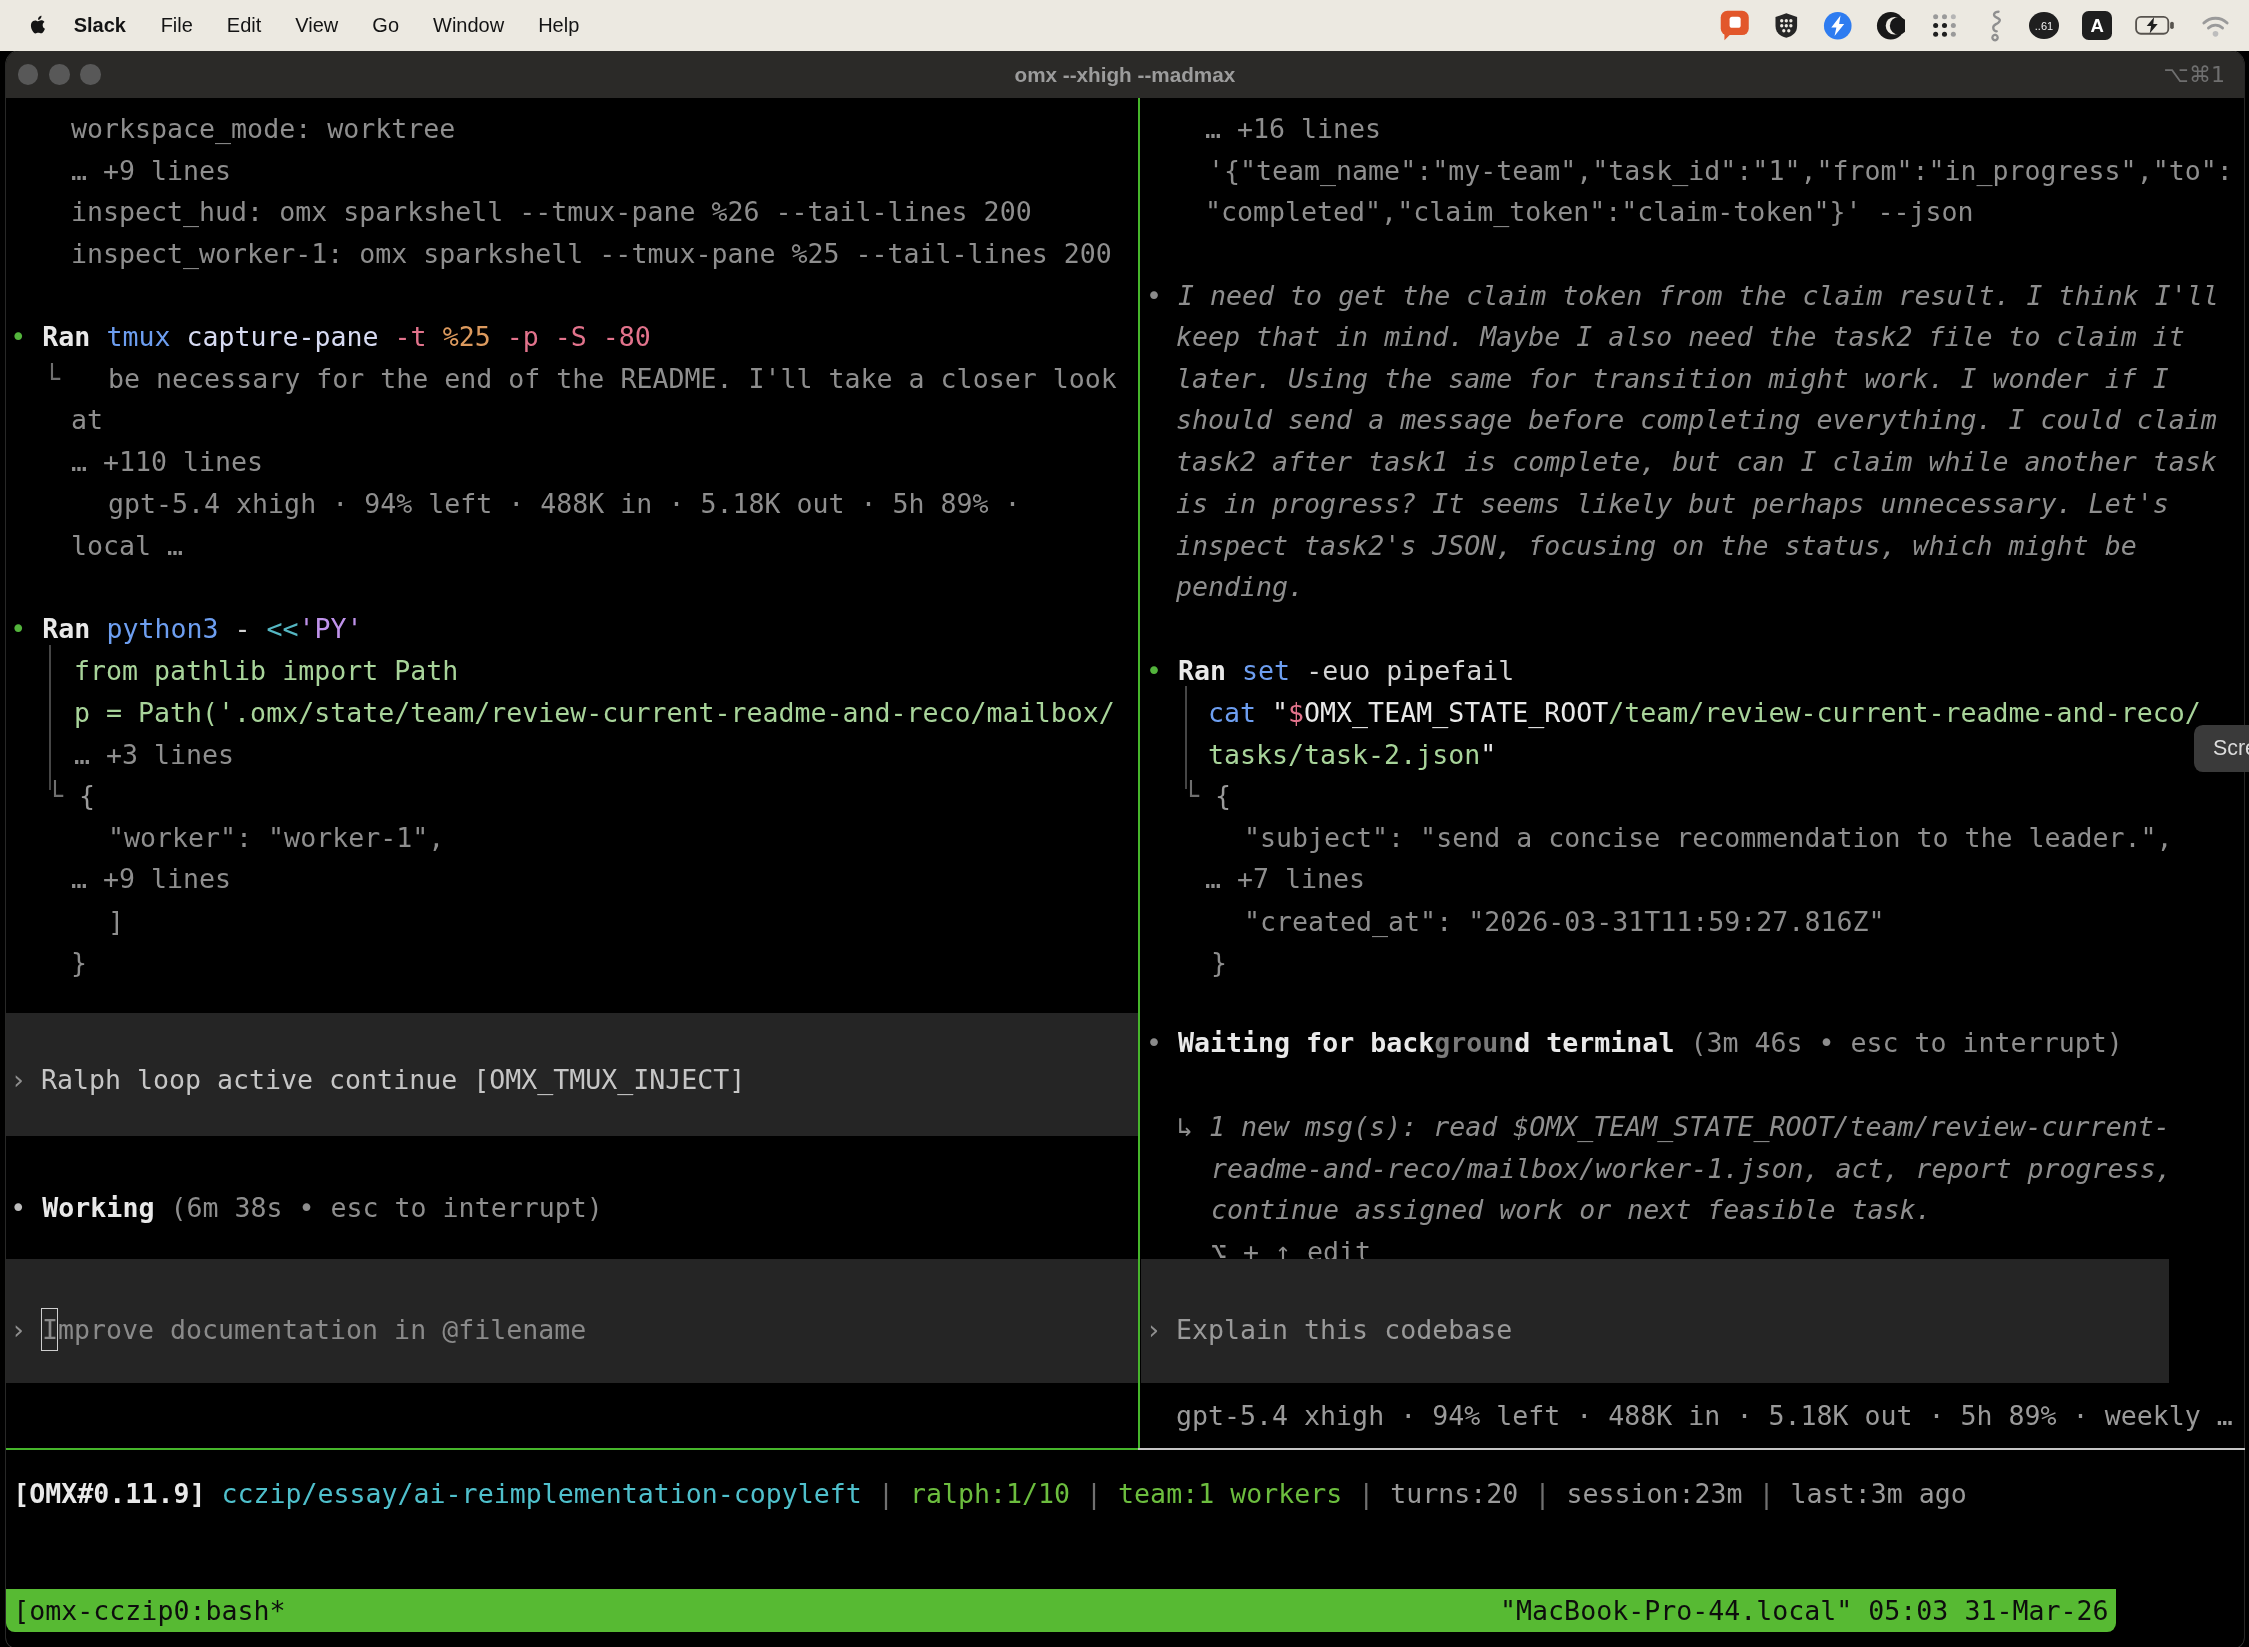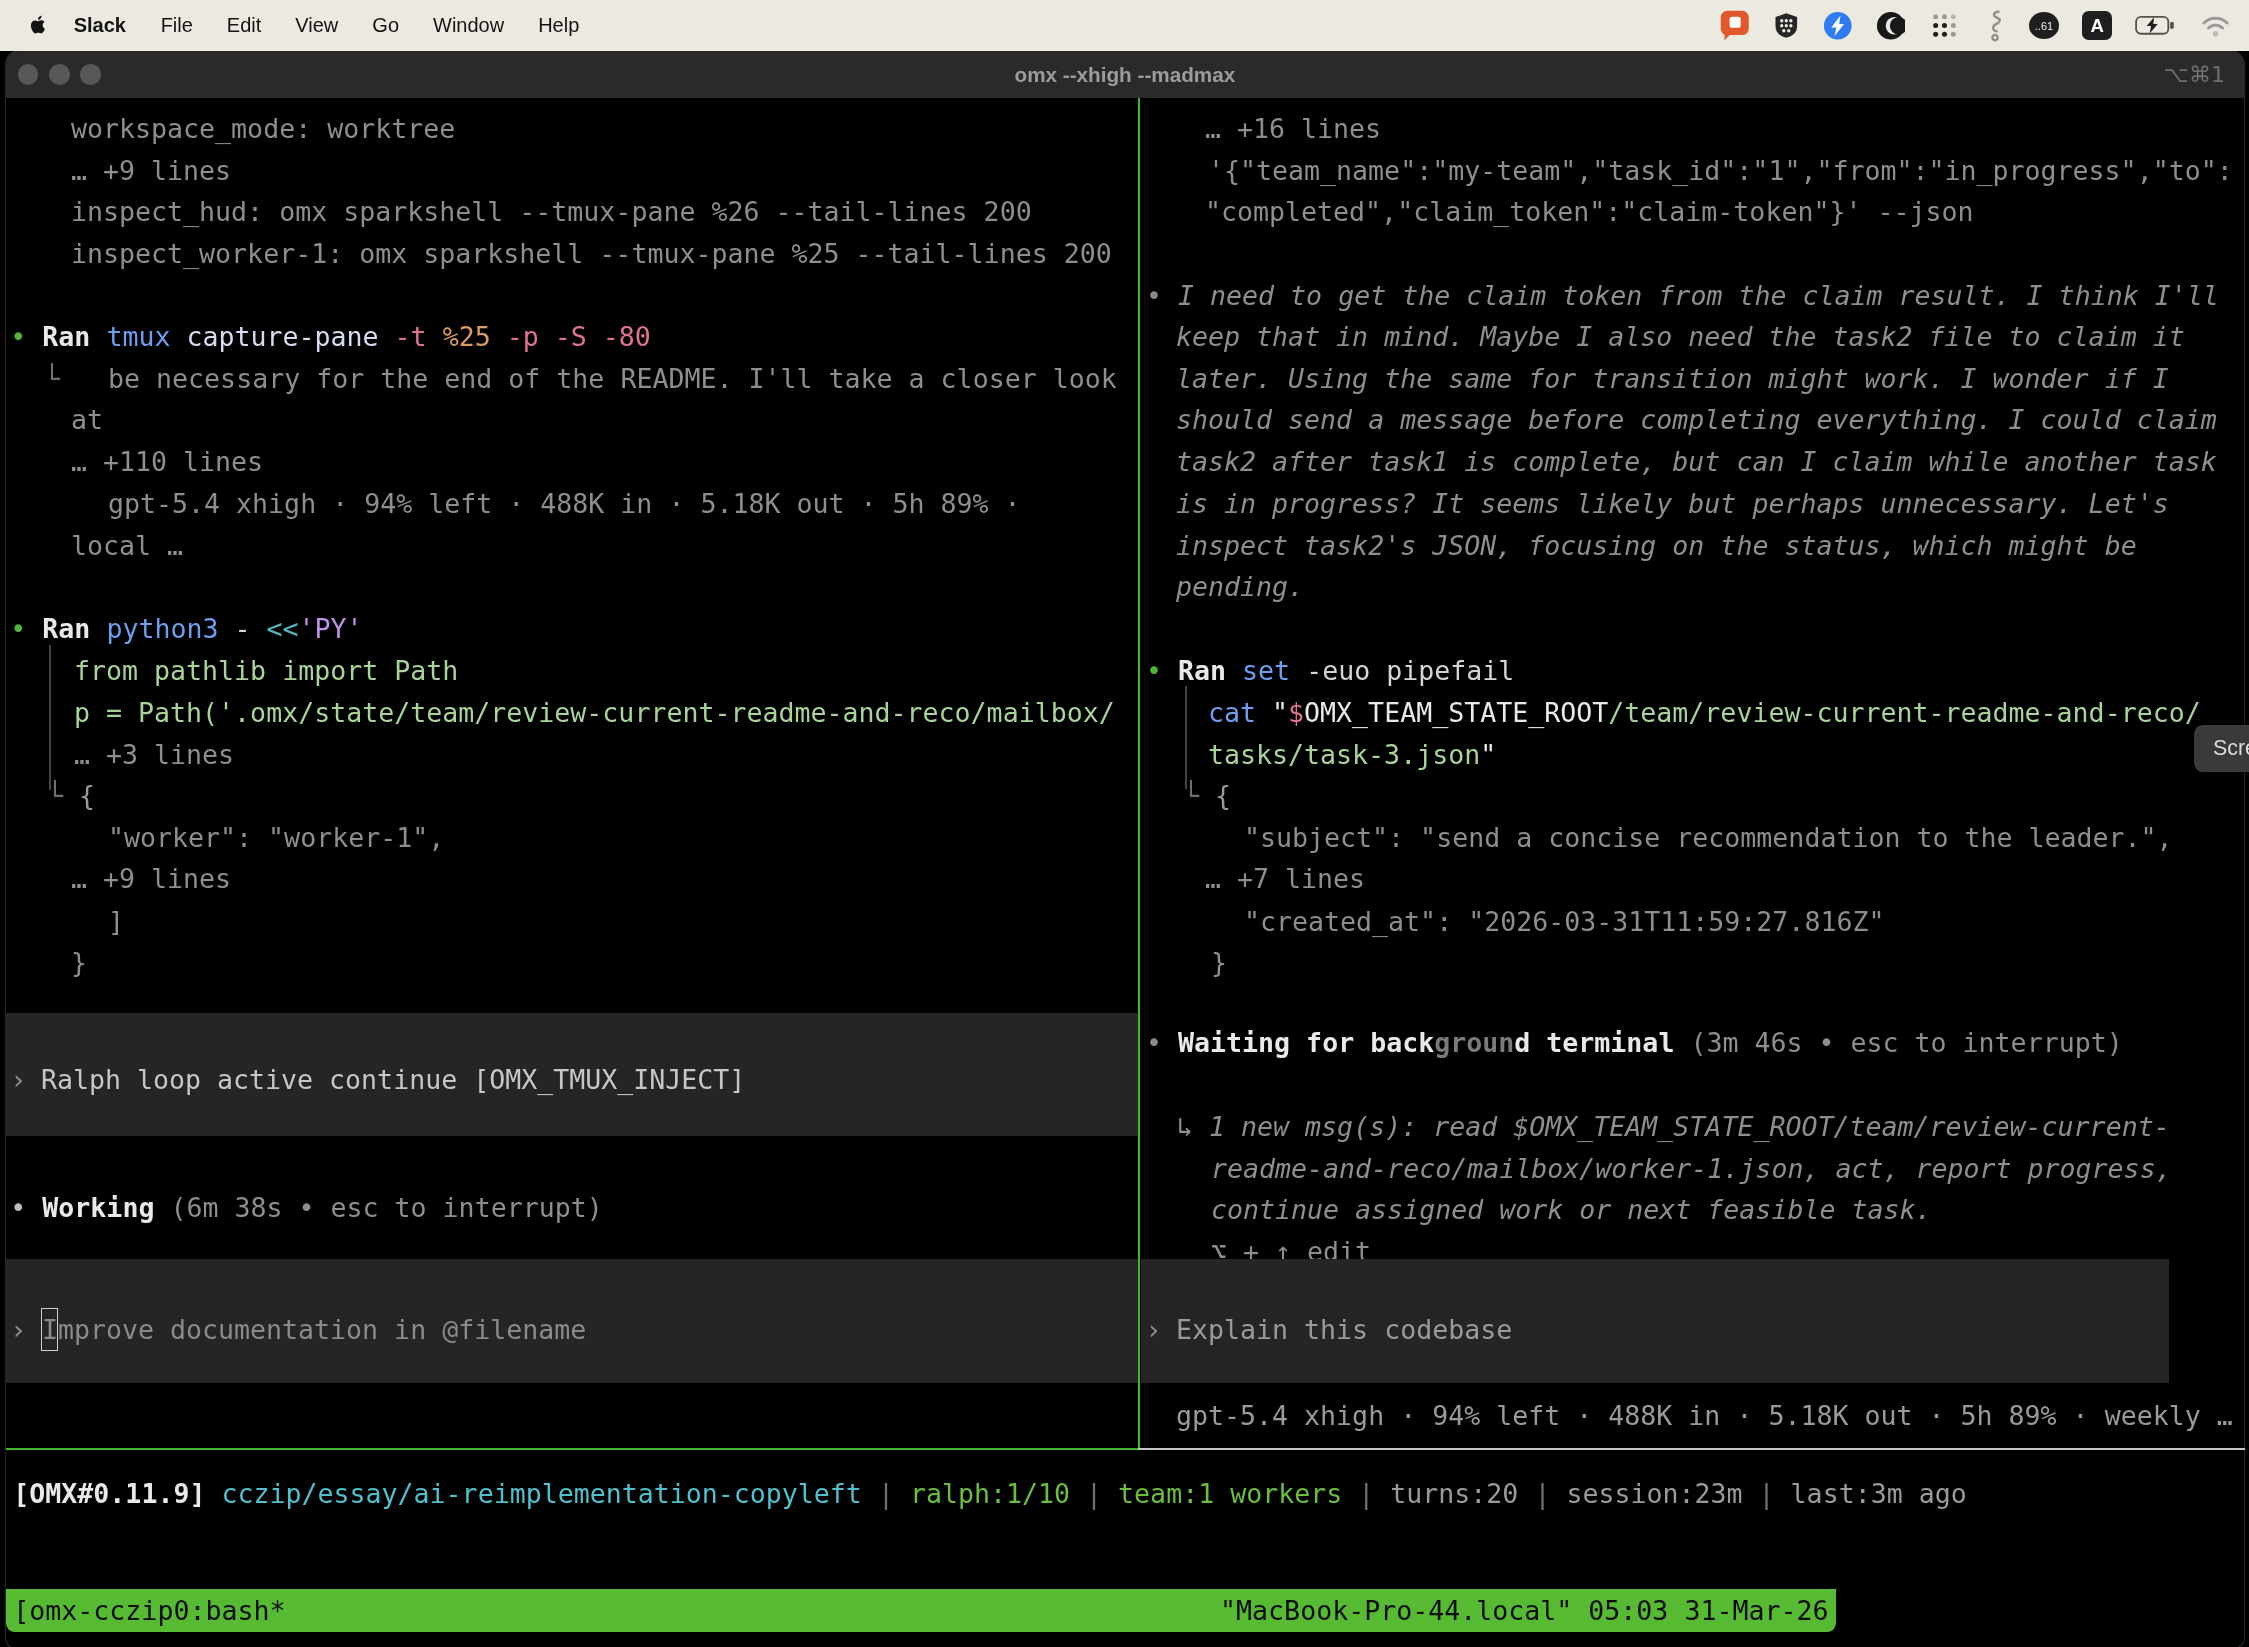--- a/index.html
+++ b/index.html
@@ -39,21 +39,21 @@
   .band{position:absolute;background:#252525;}
   .band span{position:absolute;white-space:pre;}
   .prompt{color:#8f8f8f;}
   .statusline{position:absolute;top:1395px;color:#9a9a9a;white-space:pre;overflow:hidden;}
   #cursor-box{box-sizing:border-box;width:17px;height:43px;border:1.5px solid #cfcfcf;
               color:#8a8a8a;text-align:center;}
   #screen-tooltip{position:absolute;left:2194px;top:725px;width:66px;height:47px;background:#3a3a3a;
                   border-radius:8.9px;color:#dcdcdc;font-family:"Liberation Sans",sans-serif;
                   font-size:21.4px;line-height:47px;padding-left:19px;}
   
-  #tmux-bar{position:absolute;left:5.9px;top:1589px;width:1830px;height:43px;background:#57ba33;
+  #tmux-bar{position:absolute;left:5.9px;top:1589px;width:2110px;height:43px;background:#57ba33;
             color:#0d0d0d;display:flex;justify-content:space-between;align-items:center;
             padding:0 7.4px;box-sizing:border-box;border-radius:0 0 8.9px 8.9px;white-space:pre;}
 </style>
 </head>
 <body>
 
 <div id="screen">
 
   <div id="menubar">
     <div id="apple-wrap">
@@ -196,21 +196,21 @@
         <div class="mono-line" style="left: 1146px; top: 275px;"><span style="color: rgb(138, 138, 138);">•</span><span> </span><span style="color: rgb(142, 142, 142); font-style: italic;">I need to get the claim token from the claim result. I think I'll</span></div>
         <div class="mono-line" style="left: 1176px; top: 316px;"><span style="color: rgb(142, 142, 142); font-style: italic;">keep that in mind. Maybe I also need the task2 file to claim it</span></div>
         <div class="mono-line" style="left: 1176px; top: 358px;"><span style="color: rgb(142, 142, 142); font-style: italic;">later. Using the same for transition might work. I wonder if I</span></div>
         <div class="mono-line" style="left: 1176px; top: 399px;"><span style="color: rgb(142, 142, 142); font-style: italic;">should send a message before completing everything. I could claim</span></div>
         <div class="mono-line" style="left: 1176px; top: 441px;"><span style="color: rgb(142, 142, 142); font-style: italic;">task2 after task1 is complete, but can I claim while another task</span></div>
         <div class="mono-line" style="left: 1176px; top: 483px;"><span style="color: rgb(142, 142, 142); font-style: italic;">is in progress? It seems likely but perhaps unnecessary. Let's</span></div>
         <div class="mono-line" style="left: 1176px; top: 525px;"><span style="color: rgb(142, 142, 142); font-style: italic;">inspect task2's JSON, focusing on the status, which might be</span></div>
         <div class="mono-line" style="left: 1176px; top: 566px;"><span style="color: rgb(142, 142, 142); font-style: italic;">pending.</span></div>
         <div class="mono-line" style="left: 1146px; top: 650px;"><span style="color: rgb(83, 180, 60);">•</span><span> </span><span style="color: rgb(233, 233, 233); font-weight: bold;">Ran </span><span style="color: rgb(109, 158, 240);">set </span><span style="color: rgb(212, 212, 212);">-euo pipefail</span></div>
         <div class="mono-line" style="left: 1208px; top: 692px;"><span style="color: rgb(109, 158, 240);">cat </span><span style="color: rgb(233, 233, 233);">"</span><span style="color: rgb(226, 115, 140);">$</span><span style="color: rgb(233, 233, 233);">OMX_TEAM_STATE_ROOT</span><span style="color: rgb(168, 212, 154);">/team/review-current-readme-and-reco/</span></div>
-        <div class="mono-line" style="left: 1208px; top: 734px;"><span style="color: rgb(168, 212, 154);">tasks/task-3.json</span><span style="color: rgb(233, 233, 233);">"</span></div>
+        <div class="mono-line" style="left: 1208px; top: 734px;"><span style="color: rgb(168, 212, 154);">tasks/task-2.json</span><span style="color: rgb(233, 233, 233);">"</span></div>
         <div class="mono-line" style="left: 1183px; top: 775px;"><span style="color: rgb(111, 111, 111);">└ </span><span style="color: rgb(154, 154, 154);">{</span></div>
         <div class="mono-line" style="left: 1244px; top: 817px;"><span style="color: rgb(142, 142, 142);">"subject": "send a concise recommendation to the leader.",</span></div>
         <div class="mono-line" style="left: 1205px; top: 858px;"><span style="color: rgb(142, 142, 142);">… +7 lines</span></div>
         <div class="mono-line" style="left: 1244px; top: 901px;"><span style="color: rgb(142, 142, 142);">"created_at": "2026-03-31T11:59:27.816Z"</span></div>
         <div class="mono-line" style="left: 1211px; top: 942px;"><span style="color: rgb(142, 142, 142);">}</span></div>
         <div class="mono-line" style="left: 1146px; top: 1022px;"><span style="color: rgb(138, 138, 138);">•</span><span> </span><span style="color: rgb(233, 233, 233); font-weight: bold;">Waiting for back</span><span style="color: rgb(122, 122, 122); font-weight: bold;">groun</span><span style="color: rgb(233, 233, 233); font-weight: bold;">d terminal</span><span style="color: rgb(142, 142, 142);"> (3m 46s • esc to interrupt)</span></div>
         <div class="mono-line" style="left: 1177px; top: 1106px;"><span style="color: rgb(142, 142, 142);">↳ </span><span style="color: rgb(142, 142, 142); font-style: italic;">1 new msg(s): read $OMX_TEAM_STATE_ROOT/team/review-current-</span></div>
         <div class="mono-line" style="left: 1211px; top: 1148px;"><span style="color: rgb(142, 142, 142); font-style: italic;">readme-and-reco/mailbox/worker-1.json, act, report progress,</span></div>
         <div class="mono-line" style="left: 1211px; top: 1189px;"><span style="color: rgb(142, 142, 142); font-style: italic;">continue assigned work or next feasible task.</span></div>
         <div class="mono-line" style="left: 1211px; top: 1231px;"><span style="color: rgb(142, 142, 142);">⌥ + ↑ edit</span></div>

